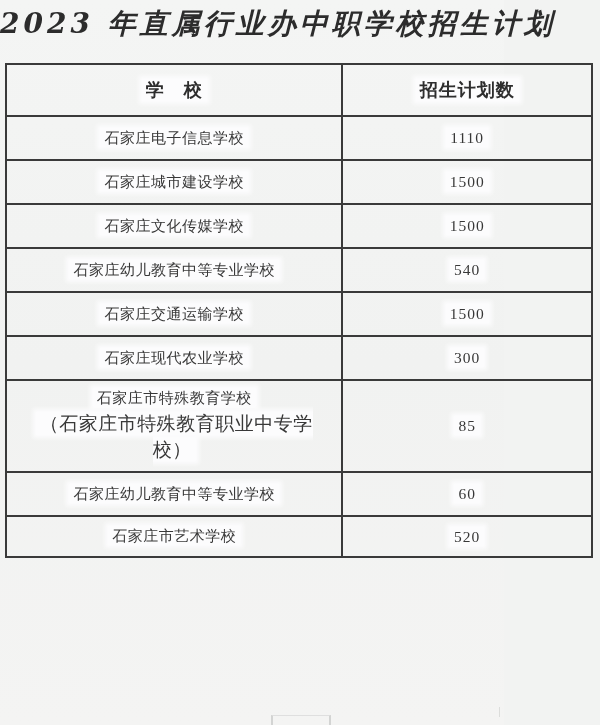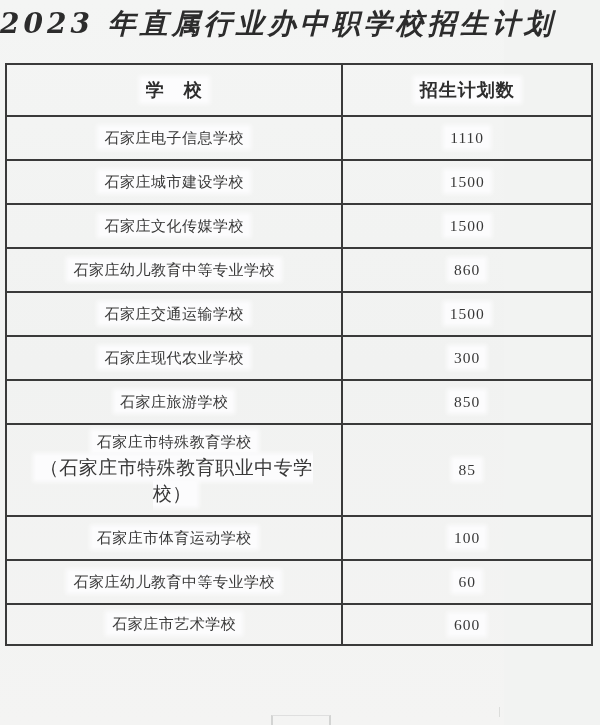--- a/index.html
+++ b/index.html
@@ -124,64 +124,52 @@
         <tr>
           <td class="school">
             <div><span class="hl">石家庄文化传媒学校</span></div>
           </td>
           <td class="plan"><span class="hl">1500</span></td>
         </tr>
         <tr>
           <td class="school">
             <div><span class="hl">石家庄幼儿教育中等专业学校</span></div>
           </td>
-          <td class="plan"><span class="hl">860</span></td>
+          <td class="plan"><span class="hl">540</span></td>
         </tr>
         <tr>
           <td class="school">
             <div><span class="hl">石家庄交通运输学校</span></div>
           </td>
           <td class="plan"><span class="hl">1500</span></td>
         </tr>
         <tr>
           <td class="school">
             <div><span class="hl">石家庄现代农业学校</span></div>
           </td>
           <td class="plan"><span class="hl">300</span></td>
         </tr>
-        <tr>
-          <td class="school">
-            <div><span class="hl">石家庄旅游学校</span></div>
-          </td>
-          <td class="plan"><span class="hl">850</span></td>
-        </tr>
         <tr class="tall">
           <td class="school">
             <div><span class="hl">石家庄市特殊教育学校</span></div>
             <div class="line2"><span class="hl">（石家庄市特殊教育职业中专学校）</span></div>
           </td>
           <td class="plan"><span class="hl">85</span></td>
-        </tr>
-        <tr>
-          <td class="school">
-            <div><span class="hl">石家庄市体育运动学校</span></div>
-          </td>
-          <td class="plan"><span class="hl">100</span></td>
         </tr>
         <tr>
           <td class="school">
             <div><span class="hl">石家庄幼儿教育中等专业学校</span></div>
           </td>
           <td class="plan"><span class="hl">60</span></td>
         </tr>
         <tr>
           <td class="school">
             <div><span class="hl">石家庄市艺术学校</span></div>
           </td>
-          <td class="plan"><span class="hl">600</span></td>
+          <td class="plan"><span class="hl">520</span></td>
         </tr>
       </tbody>
   </table>
 
   <div class="artifact"></div>
   <div class="artifact-right"></div>
 
 </div>
 
 </body></html>

